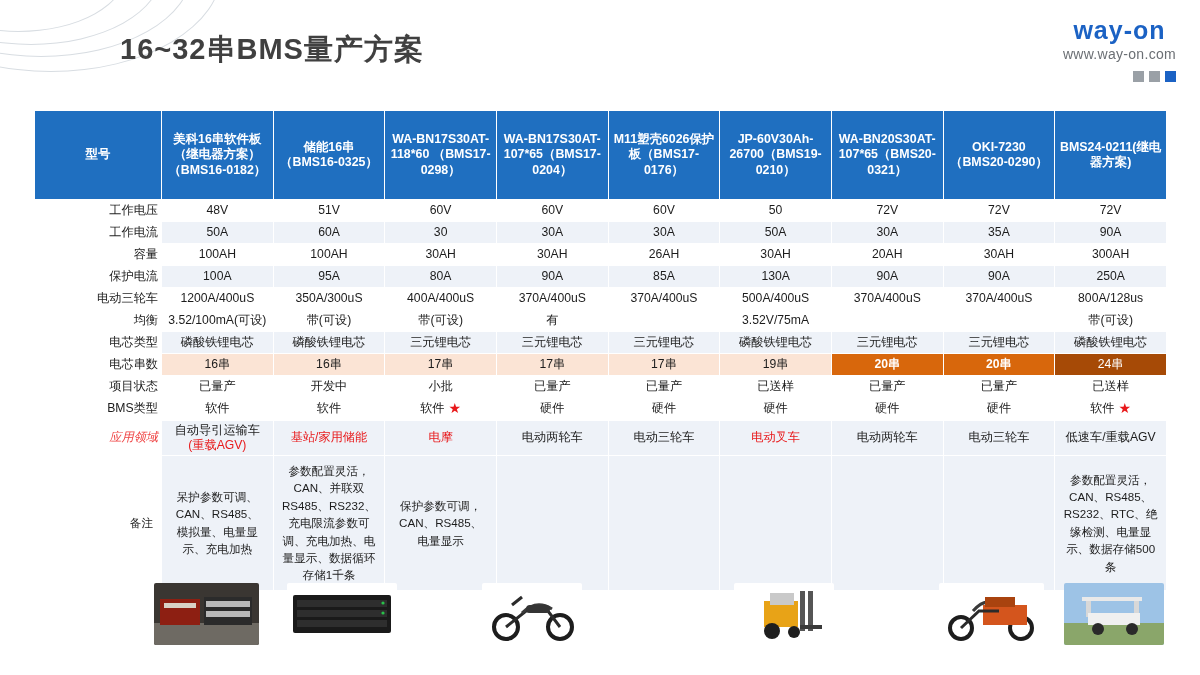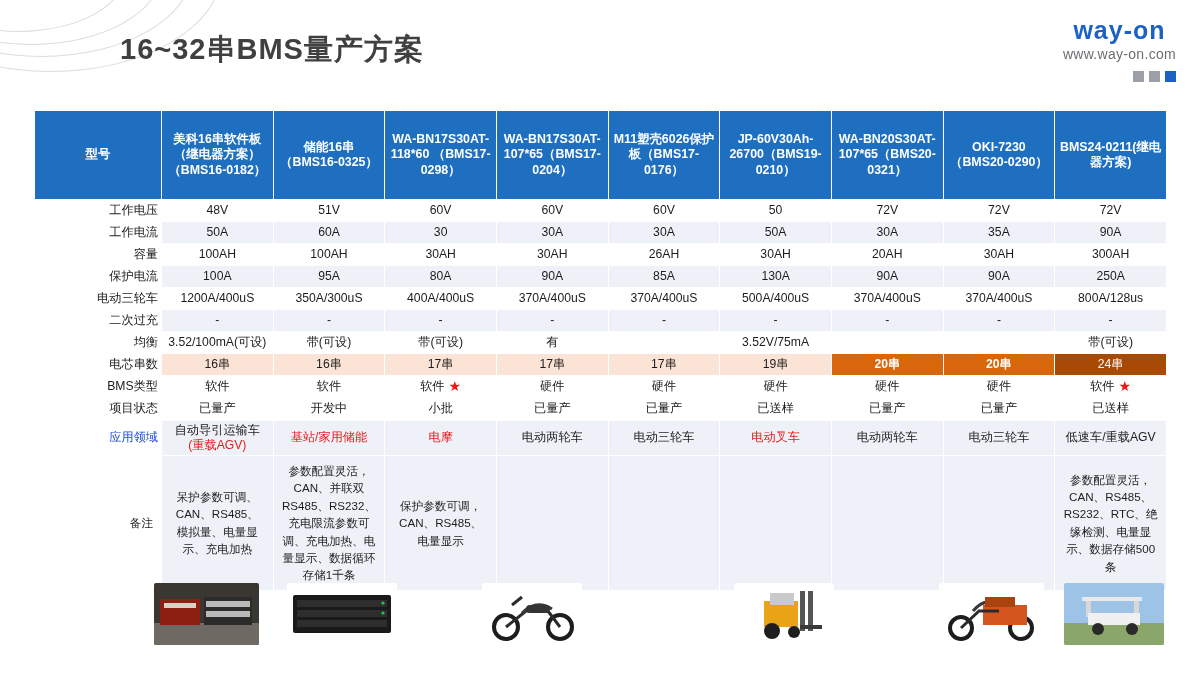--- a/index.html
+++ b/index.html
@@ -36,21 +36,21 @@
   thead th{
     background:#1f6fc0;color:#fff;font-weight:bold;font-size:12.4px;
     padding:6px 4px;line-height:1.25;height:76px;
   }
   thead th:first-child{width:118px;font-family:Liberation Serif, serif;}
   tbody td{padding:2px 3px;height:17px;line-height:1.25;}
   tbody tr td:first-child{font-weight:normal;background:#ffffff;}
   .rowA td{background:#ffffff;}
   .rowB td{background:#eef2f8;}
   .label-cell{text-align:right;}
-  .app-label{color:#1d4ed8;}
+  .app-label{color:#ef4444;font-style:italic;}
   .red{color:#e8191b;}
   .star{color:#e8191b;font-size:14px;margin-left:4px;vertical-align:-1px;}
   .note-row td{height:110px;padding:6px 8px;line-height:1.5;font-size:11.6px;}
   .c-peach{background:#fbe4d5 !important;}
   .c-orange{background:#d8670c !important;color:#fff !important;font-weight:bold;}
   .c-brown{background:#a64a06 !important;color:#fff !important;font-weight:normal;}
 
   .photos{position:absolute;left:34px;top:583px;width:1133px;height:75px;}
   .photo{position:absolute;height:62px;border-radius:2px;overflow:hidden;}
   .ph-inner{width:100%;height:100%;display:block;}
@@ -151,84 +151,84 @@
         <td>350A/300uS</td>
         <td>400A/400uS</td>
         <td>370A/400uS</td>
         <td>370A/400uS</td>
         <td>500A/400uS</td>
         <td>370A/400uS</td>
         <td>370A/400uS</td>
         <td>800A/128us</td>
       </tr>
 
-      <tr class="rowB">
-        <td class="label-cell">二次过充</td>
-        <td>-</td>
-        <td>-</td>
-        <td>-</td>
-        <td>-</td>
-        <td>-</td>
-        <td>-</td>
-        <td>-</td>
-        <td>-</td>
-        <td>-</td>
-      </tr>
 
       <tr class="rowA">
         <td class="label-cell">均衡</td>
         <td>3.52/100mA(可设)</td>
         <td>带(可设)</td>
         <td>带(可设)</td>
         <td>有</td>
         <td></td>
         <td>3.52V/75mA</td>
         <td></td>
         <td></td>
         <td>带(可设)</td>
       </tr>
 
+      <tr class="rowB">
+        <td class="label-cell">电芯类型</td>
+        <td>磷酸铁锂电芯</td>
+        <td>磷酸铁锂电芯</td>
+        <td>三元锂电芯</td>
+        <td>三元锂电芯</td>
+        <td>三元锂电芯</td>
+        <td>磷酸铁锂电芯</td>
+        <td>三元锂电芯</td>
+        <td>三元锂电芯</td>
+        <td>磷酸铁锂电芯</td>
+      </tr>
 
       <tr class="rowA">
         <td class="label-cell">电芯串数</td>
         <td class="c-peach">16串</td>
         <td class="c-peach">16串</td>
         <td class="c-peach">17串</td>
         <td class="c-peach">17串</td>
         <td class="c-peach">17串</td>
         <td class="c-peach">19串</td>
         <td class="c-orange">20串</td>
         <td class="c-orange">20串</td>
         <td class="c-brown">24串</td>
       </tr>
 
       <tr class="rowA">
+        <td class="label-cell">项目状态</td>
+        <td>已量产</td>
+        <td>开发中</td>
+        <td>小批</td>
+        <td>已量产</td>
+        <td>已量产</td>
+        <td>已送样</td>
+        <td>已量产</td>
+        <td>已量产</td>
+        <td>已送样</td>
+      </tr>
+
+      <tr class="rowA">
         <td class="label-cell">BMS类型</td>
         <td>软件</td>
         <td>软件</td>
         <td><span>软件</span><span class="star">★</span></td>
         <td>硬件</td>
         <td>硬件</td>
         <td>硬件</td>
         <td>硬件</td>
         <td>硬件</td>
         <td><span>软件</span><span class="star">★</span></td>
-      </tr>
-
-      <tr class="rowA">
-        <td class="label-cell">项目状态</td>
-        <td>已量产</td>
-        <td>开发中</td>
-        <td>小批</td>
-        <td>已量产</td>
-        <td>已量产</td>
-        <td>已送样</td>
-        <td>已量产</td>
-        <td>已量产</td>
-        <td>已送样</td>
       </tr>
 
       <tr class="rowB">
         <td class="label-cell app-label">应用领域</td>
         <td><span>自动导引运输车</span><br><span class="red">(重载AGV)</span></td>
         <td class="red">基站/家用储能</td>
         <td class="red">电摩</td>
         <td>电动两轮车</td>
         <td>电动三轮车</td>
         <td class="red">电动叉车</td>

